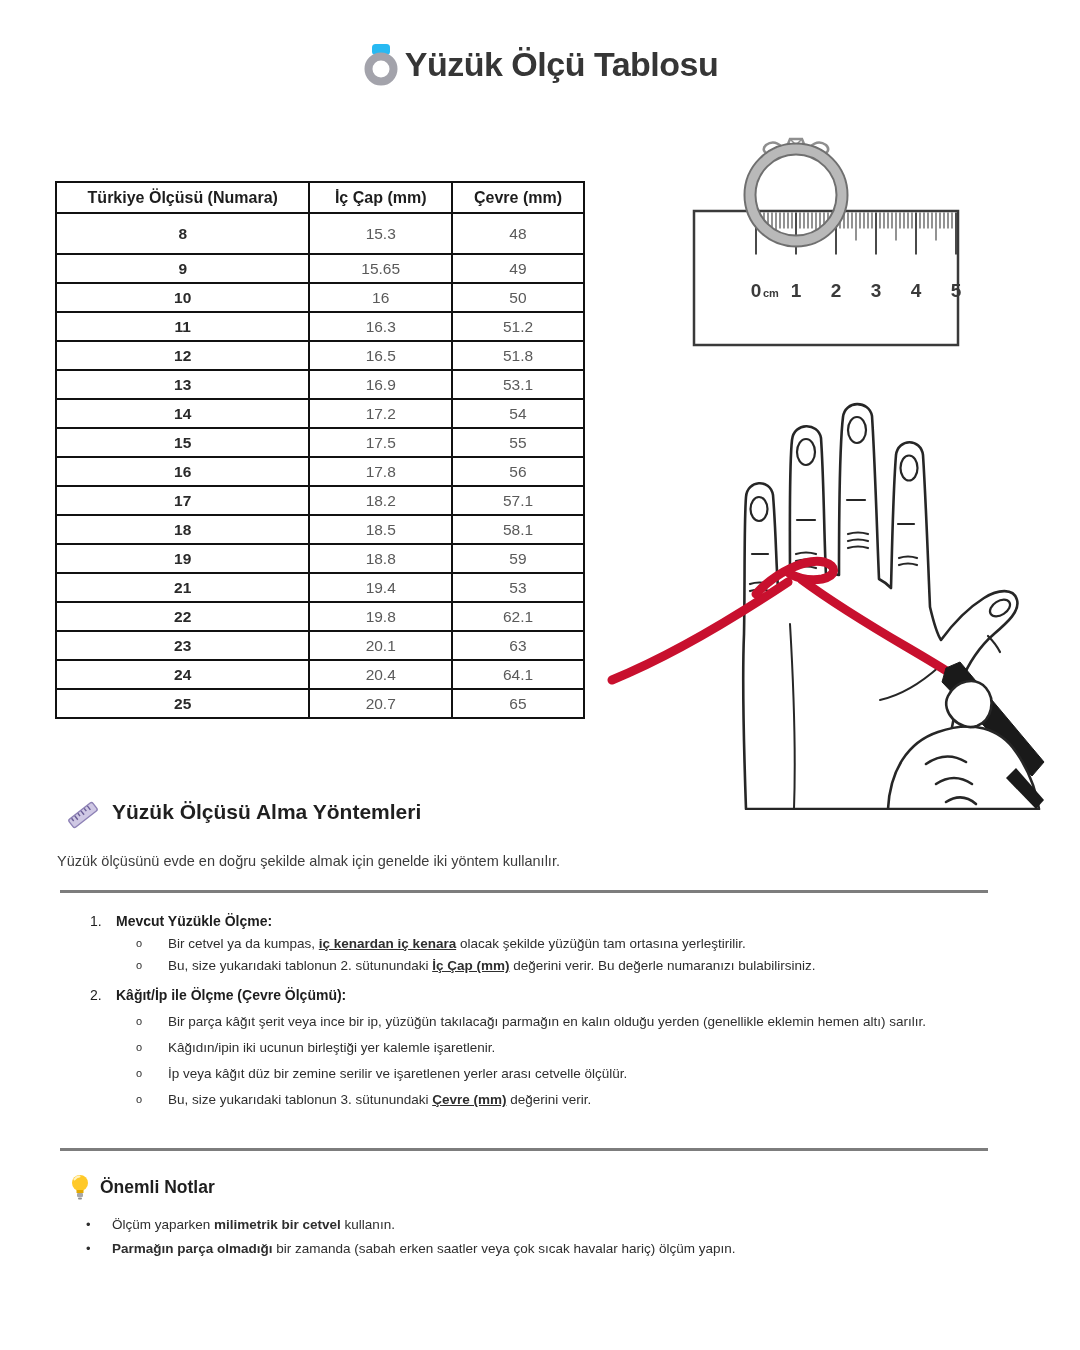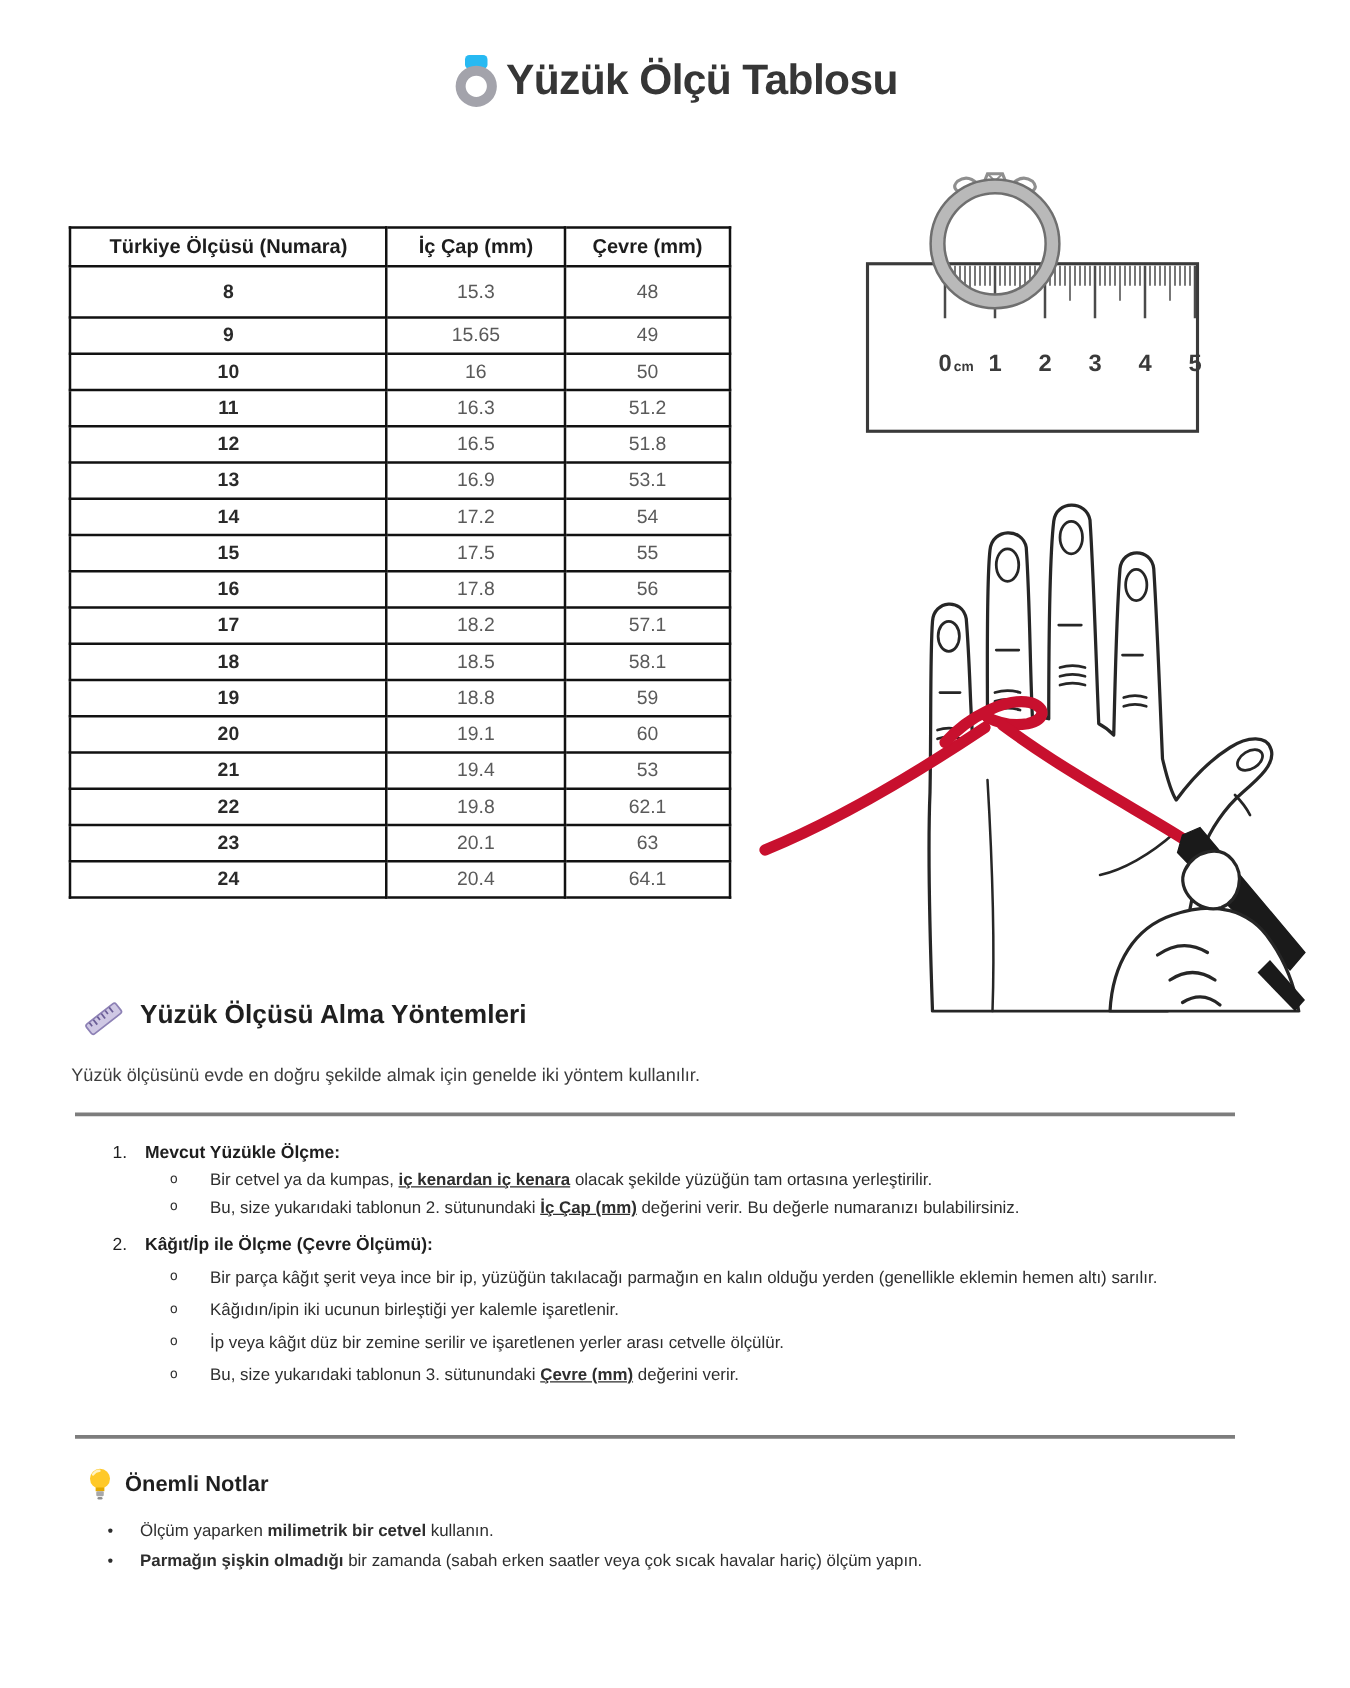--- a/index.html
+++ b/index.html
@@ -134,43 +134,43 @@
           <td class="col-size">18</td>
           <td class="col-val">18.5</td>
           <td class="col-val">58.1</td>
         </tr>
         <tr>
           <td class="col-size">19</td>
           <td class="col-val">18.8</td>
           <td class="col-val">59</td>
         </tr>
         <tr>
-          <td class="col-size">20</td>
-          <td class="col-val">19.1</td>
-          <td class="col-val">60</td>
-        </tr>
-        <tr>
           <td class="col-size">21</td>
           <td class="col-val">19.4</td>
           <td class="col-val">53</td>
         </tr>
         <tr>
           <td class="col-size">22</td>
           <td class="col-val">19.8</td>
           <td class="col-val">62.1</td>
         </tr>
         <tr>
           <td class="col-size">23</td>
           <td class="col-val">20.1</td>
           <td class="col-val">63</td>
         </tr>
         <tr>
           <td class="col-size">24</td>
           <td class="col-val">20.4</td>
           <td class="col-val">64.1</td>
+        </tr>
+        <tr>
+          <td class="col-size">25</td>
+          <td class="col-val">20.7</td>
+          <td class="col-val">65</td>
         </tr>
       </tbody>
   </table>
 </div>
 
 <svg class="ruler-fig" width="280" height="222" viewBox="0 0 280 222">
   <rect x="8" y="78" width="264" height="134" fill="#fff" stroke="#3a3a3a" stroke-width="2.5"></rect>
   <g id="ruler-ticks">
       <line x1="70" x2="70" y1="79.5" y2="121.5" stroke="#4a4a4a" stroke-width="2"></line>
       <line x1="74" x2="74" y1="79.5" y2="95.5" stroke="#4a4a4a" stroke-width="1.2"></line>
@@ -399,15 +399,15 @@
   <h2>Önemli Notlar</h2>
 </div>
 
 <div class="notes-list">
     <div class="n-bullet">
       <span class="n-mark">•</span>
       <span><span>Ölçüm yaparken </span><b>milimetrik bir cetvel</b><span> kullanın.</span></span>
     </div>
     <div class="n-bullet">
       <span class="n-mark">•</span>
-      <span><b>Parmağın şişkin olmadığı</b><span> bir zamanda (sabah erken saatler veya çok sıcak havalar hariç) ölçüm yapın.</span></span>
+      <span><b>Parmağın parça olmadığı</b><span> bir zamanda (sabah erken saatler veya çok sıcak havalar hariç) ölçüm yapın.</span></span>
     </div>
   </div>
 
 </body></html>

